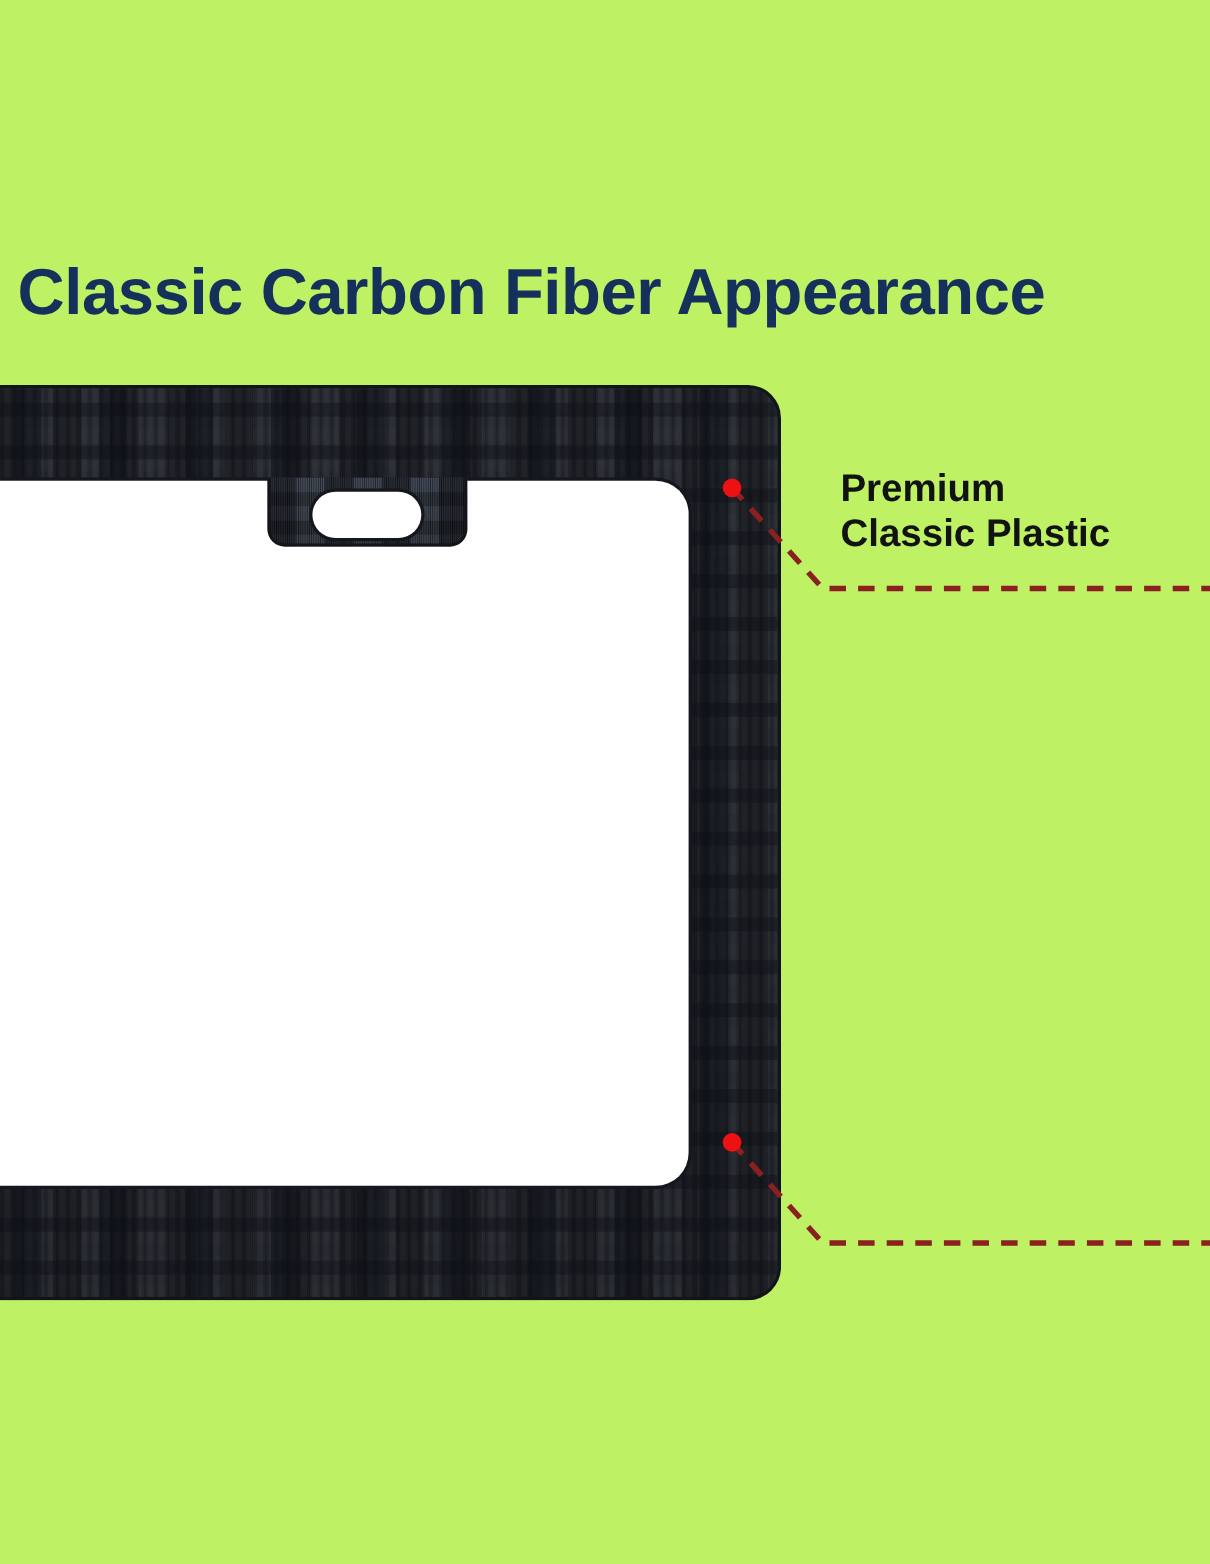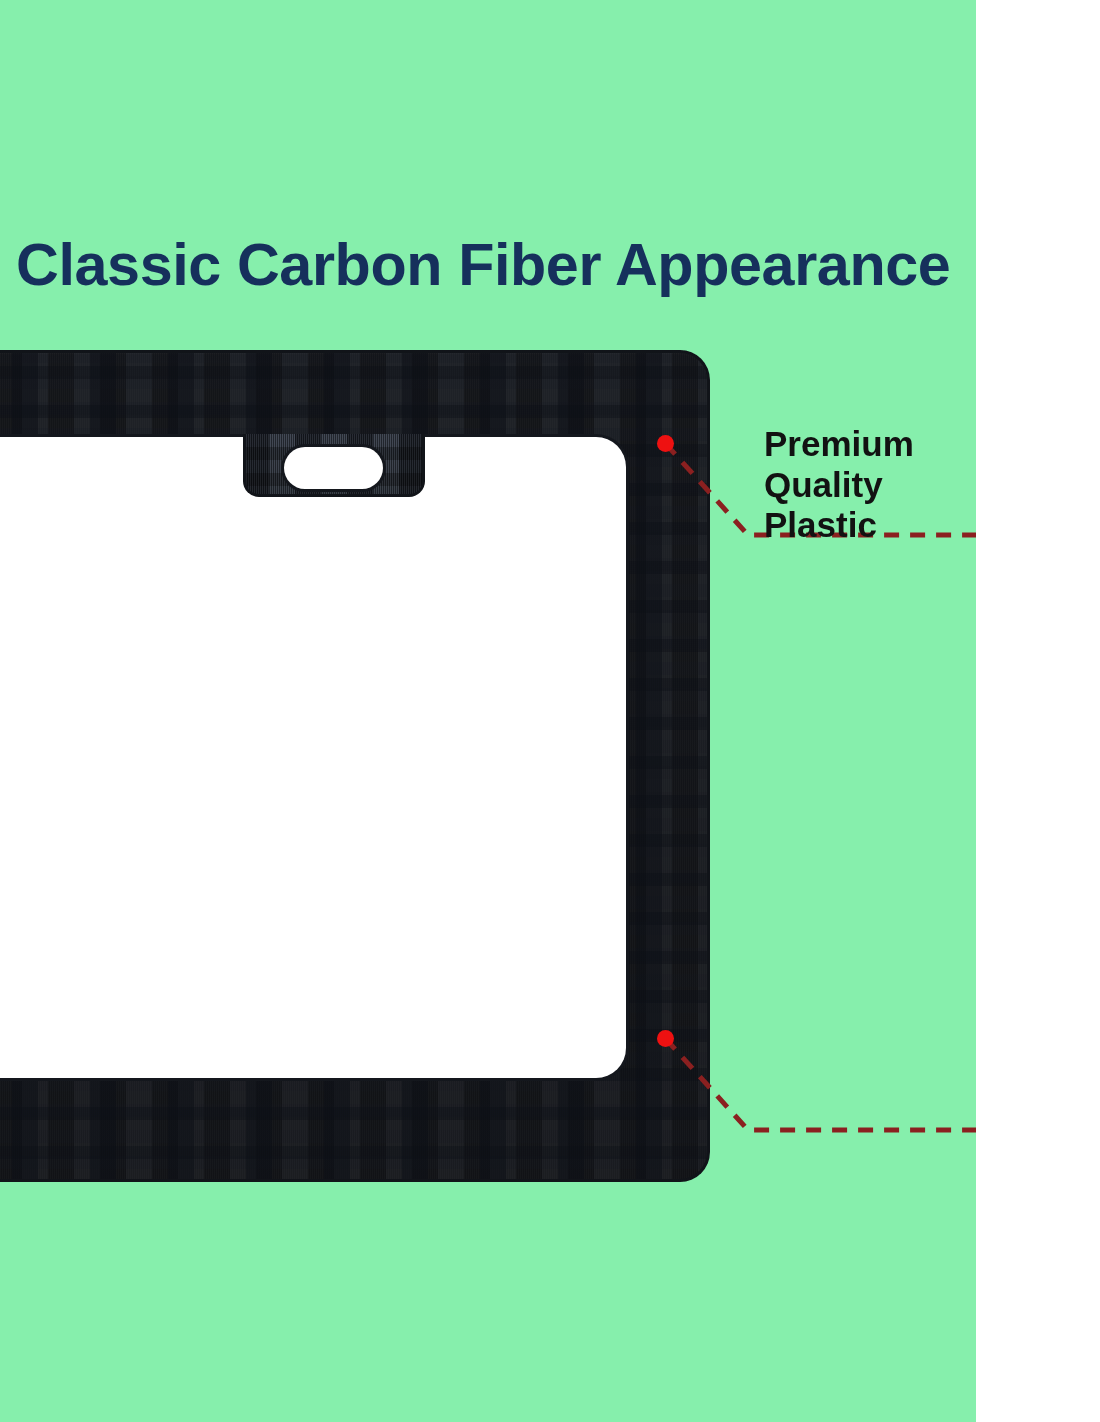--- a/index.html
+++ b/index.html
@@ -5,23 +5,23 @@
   html, body {
     margin: 0;
     padding: 0;
     background: #ffffff;
   }
   body {
     font-family: "Liberation Sans", sans-serif;
   }
   #stage {
     position: relative;
-    width: 976px;
+    width: 1100px;
     height: 1422px;
-    background: #86efac;
+    background: #bef264;
     overflow: hidden;
   }
 
   
   #headline {
     position: absolute;
     left: 16px;
     top: 228px;
     width: 1072px;
     height: 74px;
@@ -204,15 +204,15 @@
 
     <polyline points="665,443 748,535 1100,535" fill="none" stroke="#8b2020" stroke-width="5" stroke-dasharray="15 11" stroke-linecap="butt"></polyline>
 
     <polyline points="665,1038 748,1130 1100,1130" fill="none" stroke="#8b2020" stroke-width="5" stroke-dasharray="15 11" stroke-linecap="butt"></polyline>
   </svg>
 
   <div class="marker-dot" id="dot-1"></div>
   <div class="marker-dot" id="dot-2"></div>
 
   <div class="callout-label" id="label-1">Premium
-Quality Plastic</div>
+Classic Plastic</div>
 
 </div>
 
 </body></html>

